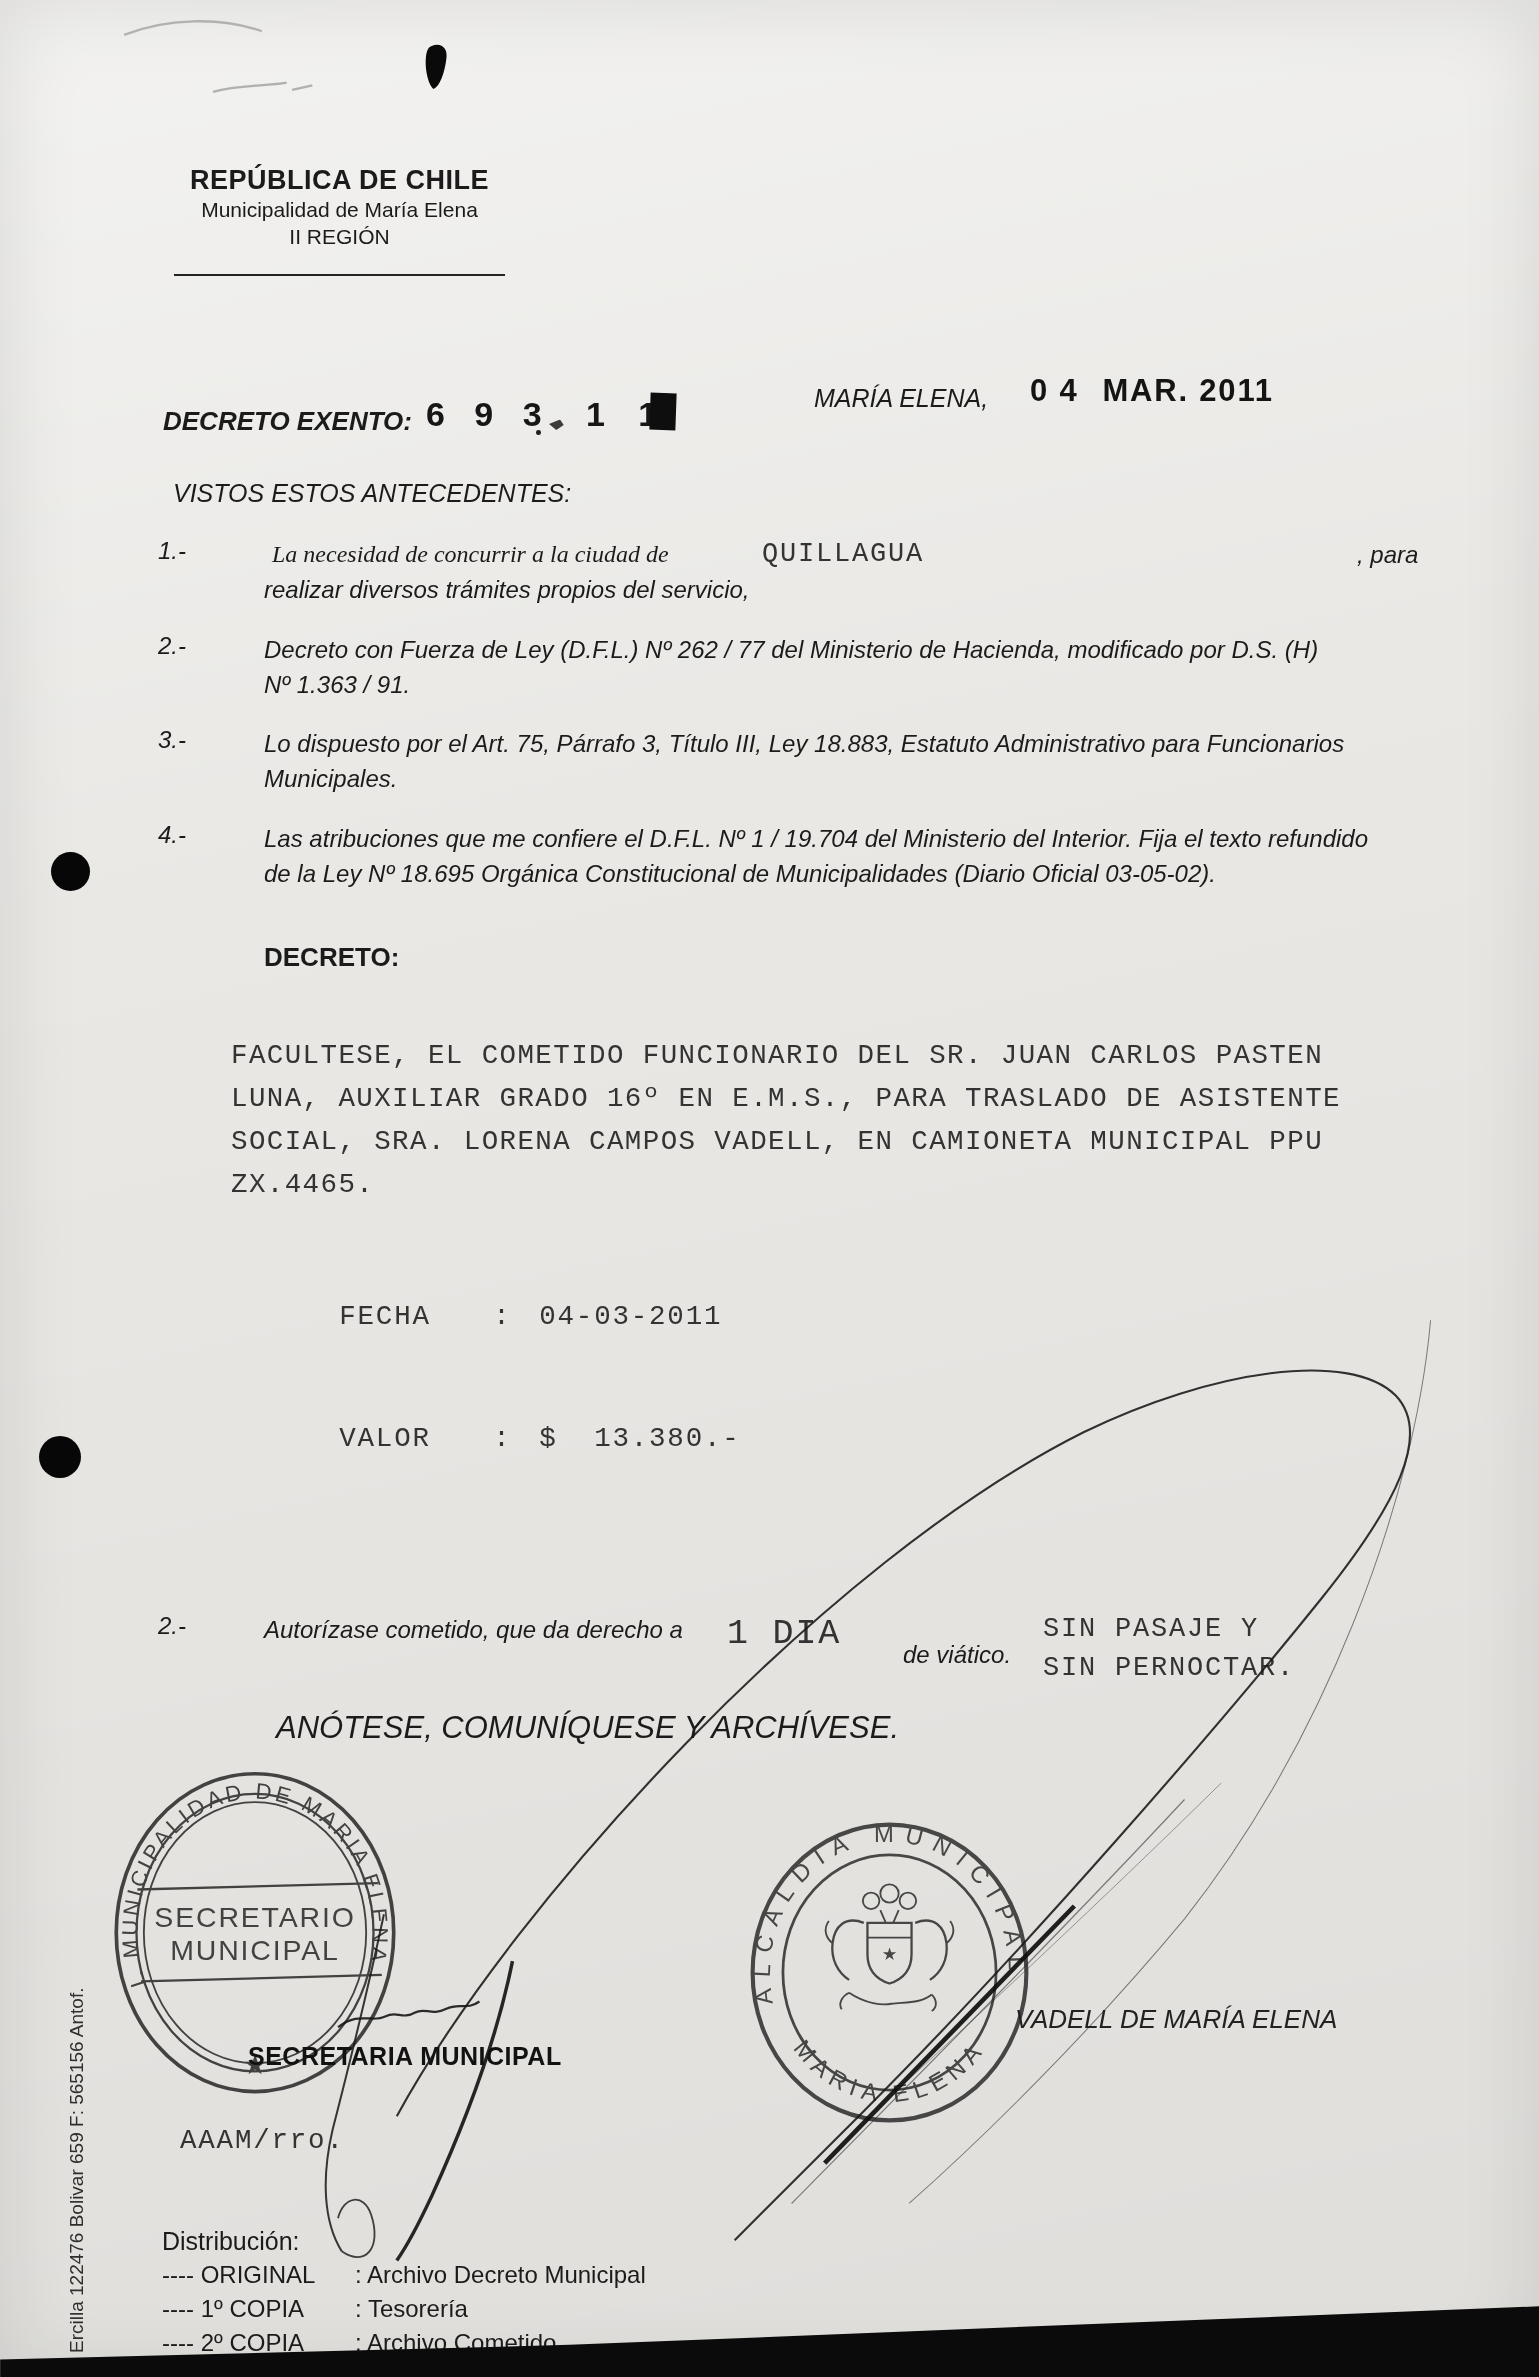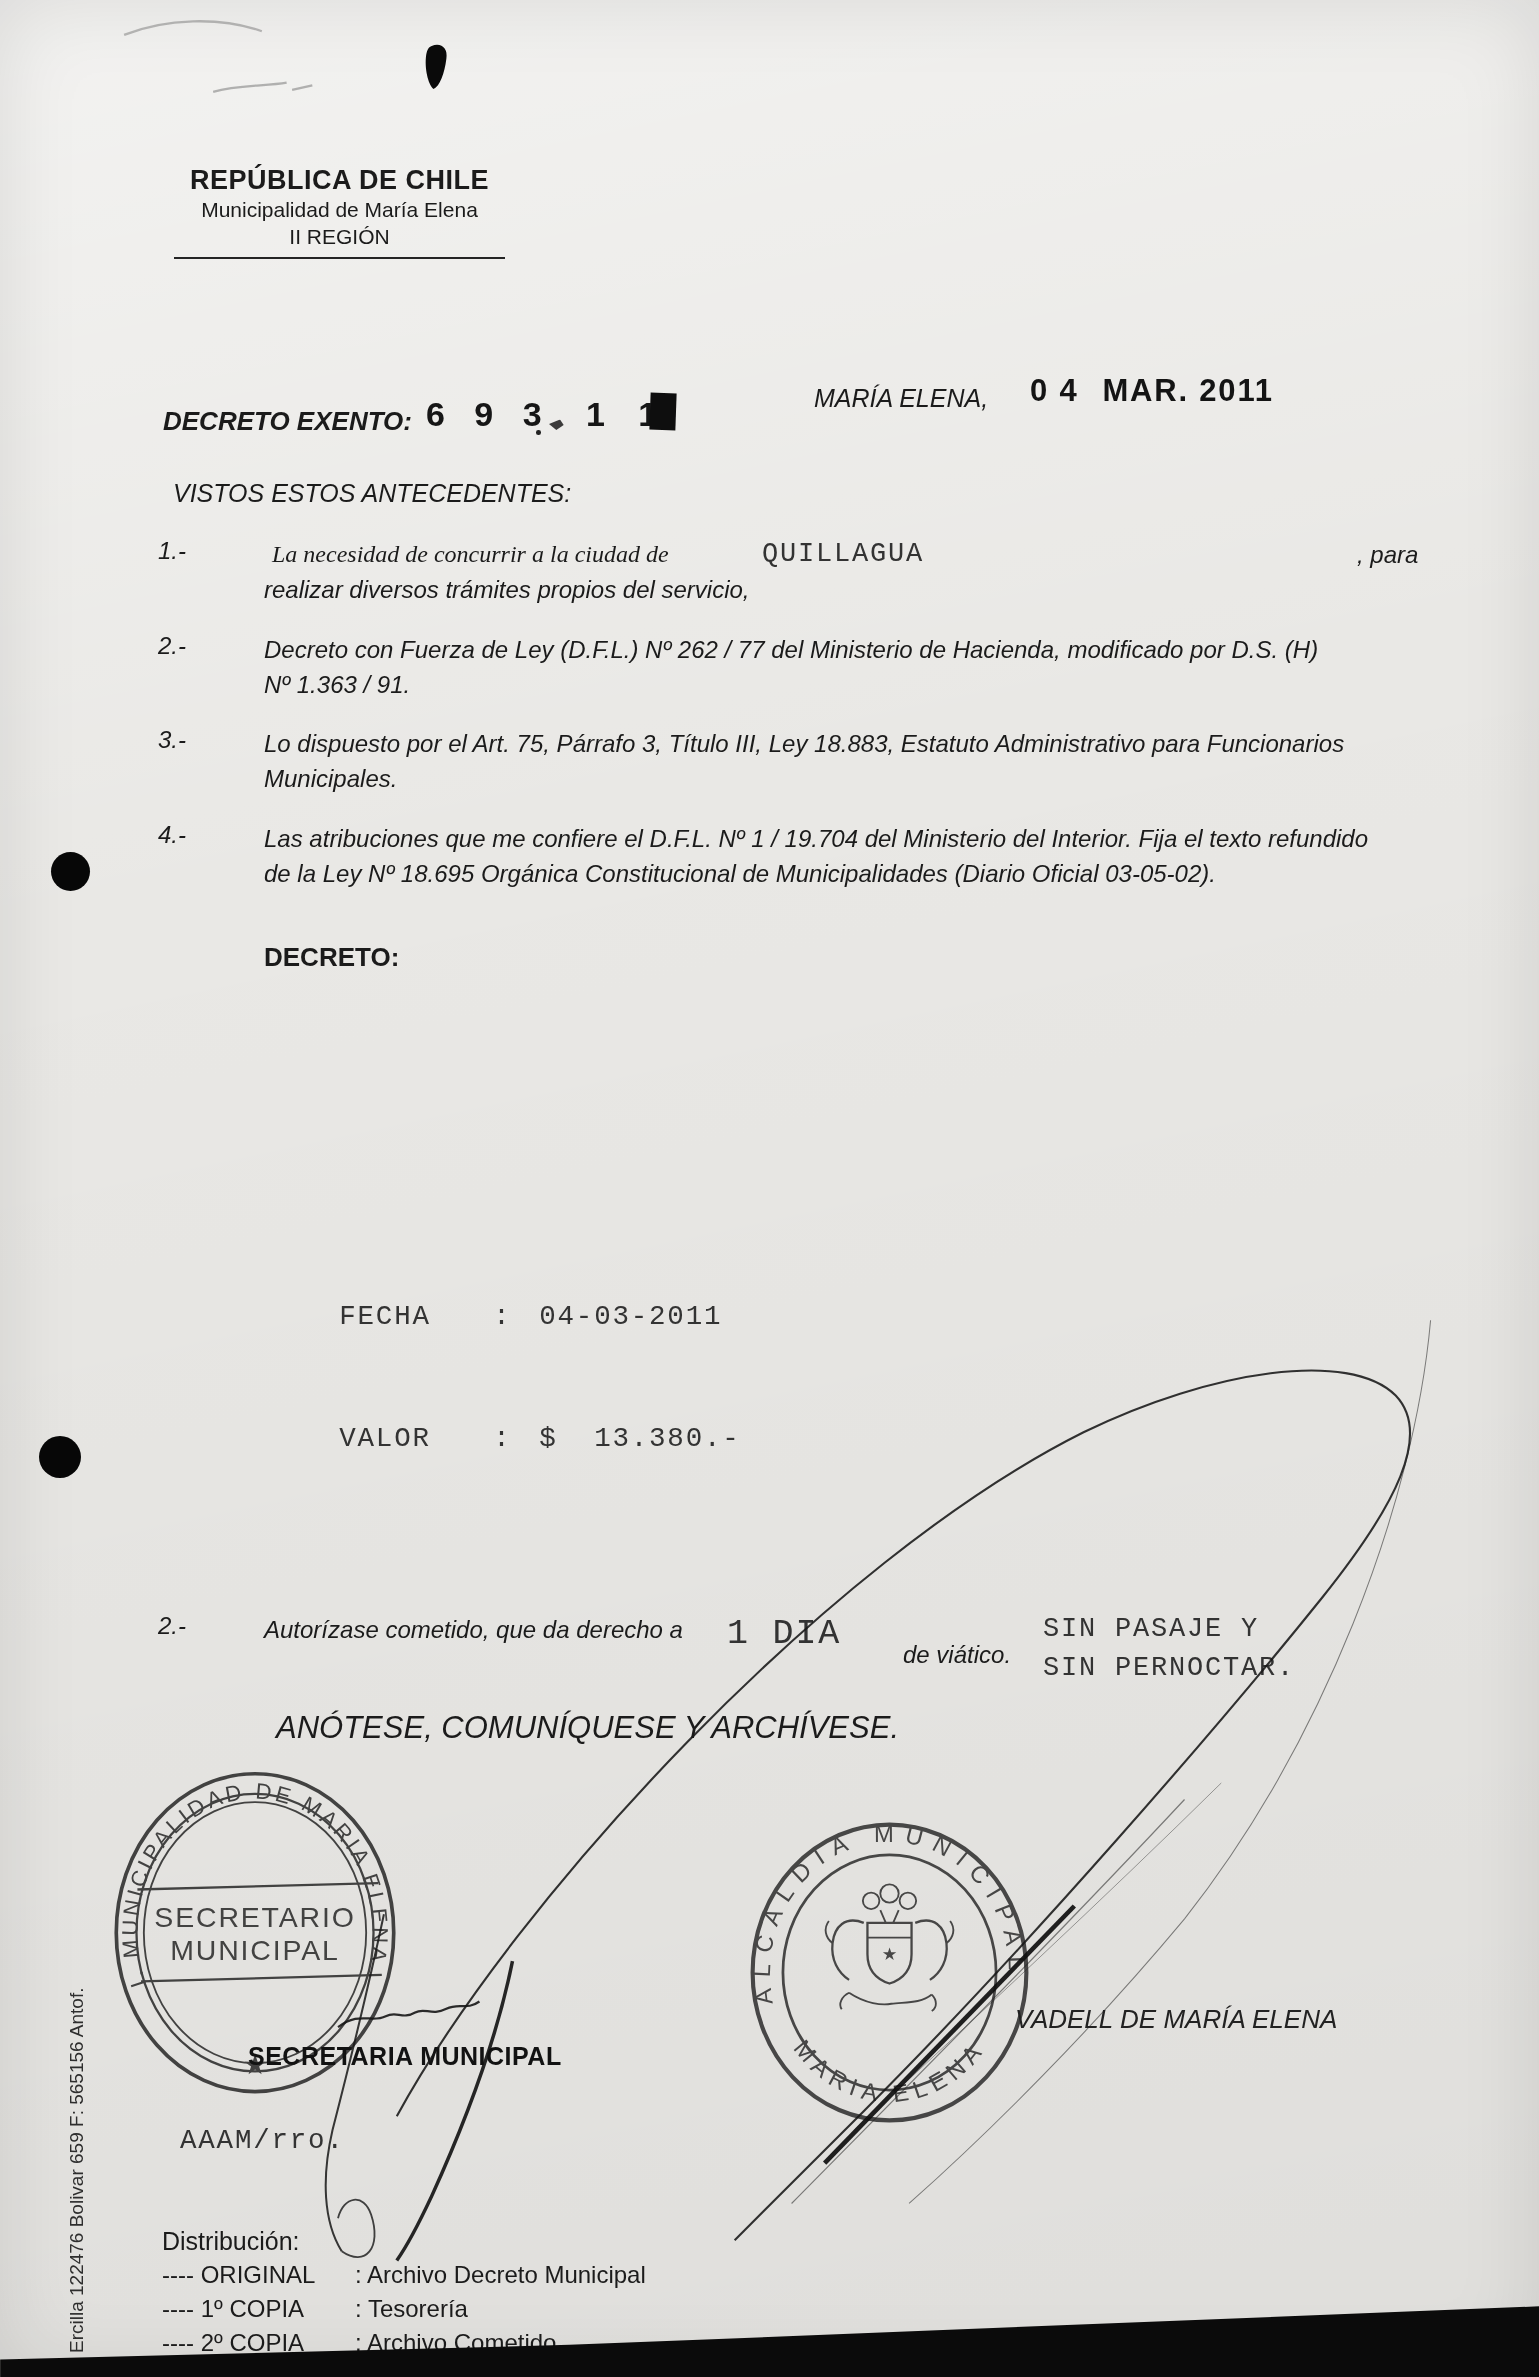--- a/index.html
+++ b/index.html
@@ -21,21 +21,21 @@
   .body-txt{font-size:24px;line-height:35px;}
   .num-col{font-size:24px;font-style:italic;}
   svg{display:block;}
   .stamp-ink{stroke:#2c2c2c;fill:none;}
 </style>
 </head>
 <body>
 
 <div class="page">
 
-  <div class="abs" style="left:174px;top:165px;width:331px;text-align:center;border-bottom:2.8px solid #242424;padding-bottom:8px;">
+  <div class="abs" style="left:174px;top:165px;width:331px;text-align:center;border-bottom:2.8px solid #242424;padding-bottom:25px;">
     <div class="bd" style="font-size:27px;letter-spacing:0.5px;">REPÚBLICA DE CHILE</div>
     <div style="font-size:21px;margin-top:1.8px;">Municipalidad de María Elena</div>
     <div style="font-size:21px;margin-top:2.8px;">II REGIÓN</div>
   </div>
 
   <div class="abs it bd" style="left:163px;top:406px;font-size:26px;">DECRETO EXENTO:</div>
   <div class="abs bd" style="left:426px;top:395px;font-size:34px;letter-spacing:10px;color:#161616;">6 9 3</div>
   <div class="abs" style="left:549px;top:419px;width:14.7px;height:11px;background:#1c1c1c;clip-path:polygon(0 55%,70% 0,100% 45%,55% 100%);transform:rotate(8deg);opacity:.85;"></div>
   <div class="abs" style="left:536px;top:430px;width:4.6px;height:4.6px;background:#222;border-radius:50%;"></div>
   <div class="abs bd" style="left:586px;top:395px;font-size:34px;letter-spacing:12px;color:#161616;">1 1</div>
@@ -68,20 +68,24 @@
 Municipales.</span>
   </div>
 
   <div class="abs" style="left:0;top:821px;width:1540px;">
     <span class="abs num-col" style="left:158px;top:0;">4.-</span>
     <span class="abs it body-txt pre" style="left:264px;top:0;width:1185px;">Las atribuciones que me confiere el D.F.L. Nº 1 / 19.704 del Ministerio del Interior. Fija el texto refundido
 de la Ley Nº 18.695 Orgánica Constitucional de Municipalidades (Diario Oficial 03-05-02).</span>
   </div>
 
   <div class="abs bd" style="left:264px;top:942px;font-size:26px;">DECRETO:</div>
+  <div class="abs type pre" style="left:231px;top:1034px;width:1231px;font-size:27.5px;line-height:43px;letter-spacing:1.4px;">FACULTESE, EL COMETIDO FUNCIONARIO DEL SR. JUAN CARLOS PASTEN
+LUNA, AUXILIAR GRADO 16º EN E.M.S., PARA TRASLADO DE ASISTENTE
+SOCIAL, SRA. LORENA CAMPOS VADELL, EN CAMIONETA MUNICIPAL PPU
+ZX.4465.</div>
 
   <div class="abs type prehard" style="left:266px;top:1270px;font-size:27.5px;letter-spacing:1.8px;">
     <span style="display:inline-block;width:154px;">FECHA</span><span style="display:inline-block;width:46px;">:</span><span>04-03-2011</span>
   </div>
   <div class="abs type prehard" style="left:266px;top:1392px;font-size:27.5px;letter-spacing:1.8px;">
     <span style="display:inline-block;width:154px;">VALOR</span><span style="display:inline-block;width:46px;">:</span><span>$  13.380.-</span>
   </div>
 
   <div class="abs" style="left:0;top:1612px;width:1540px;">
     <span class="abs num-col" style="left:158px;top:0;">2.-</span>

